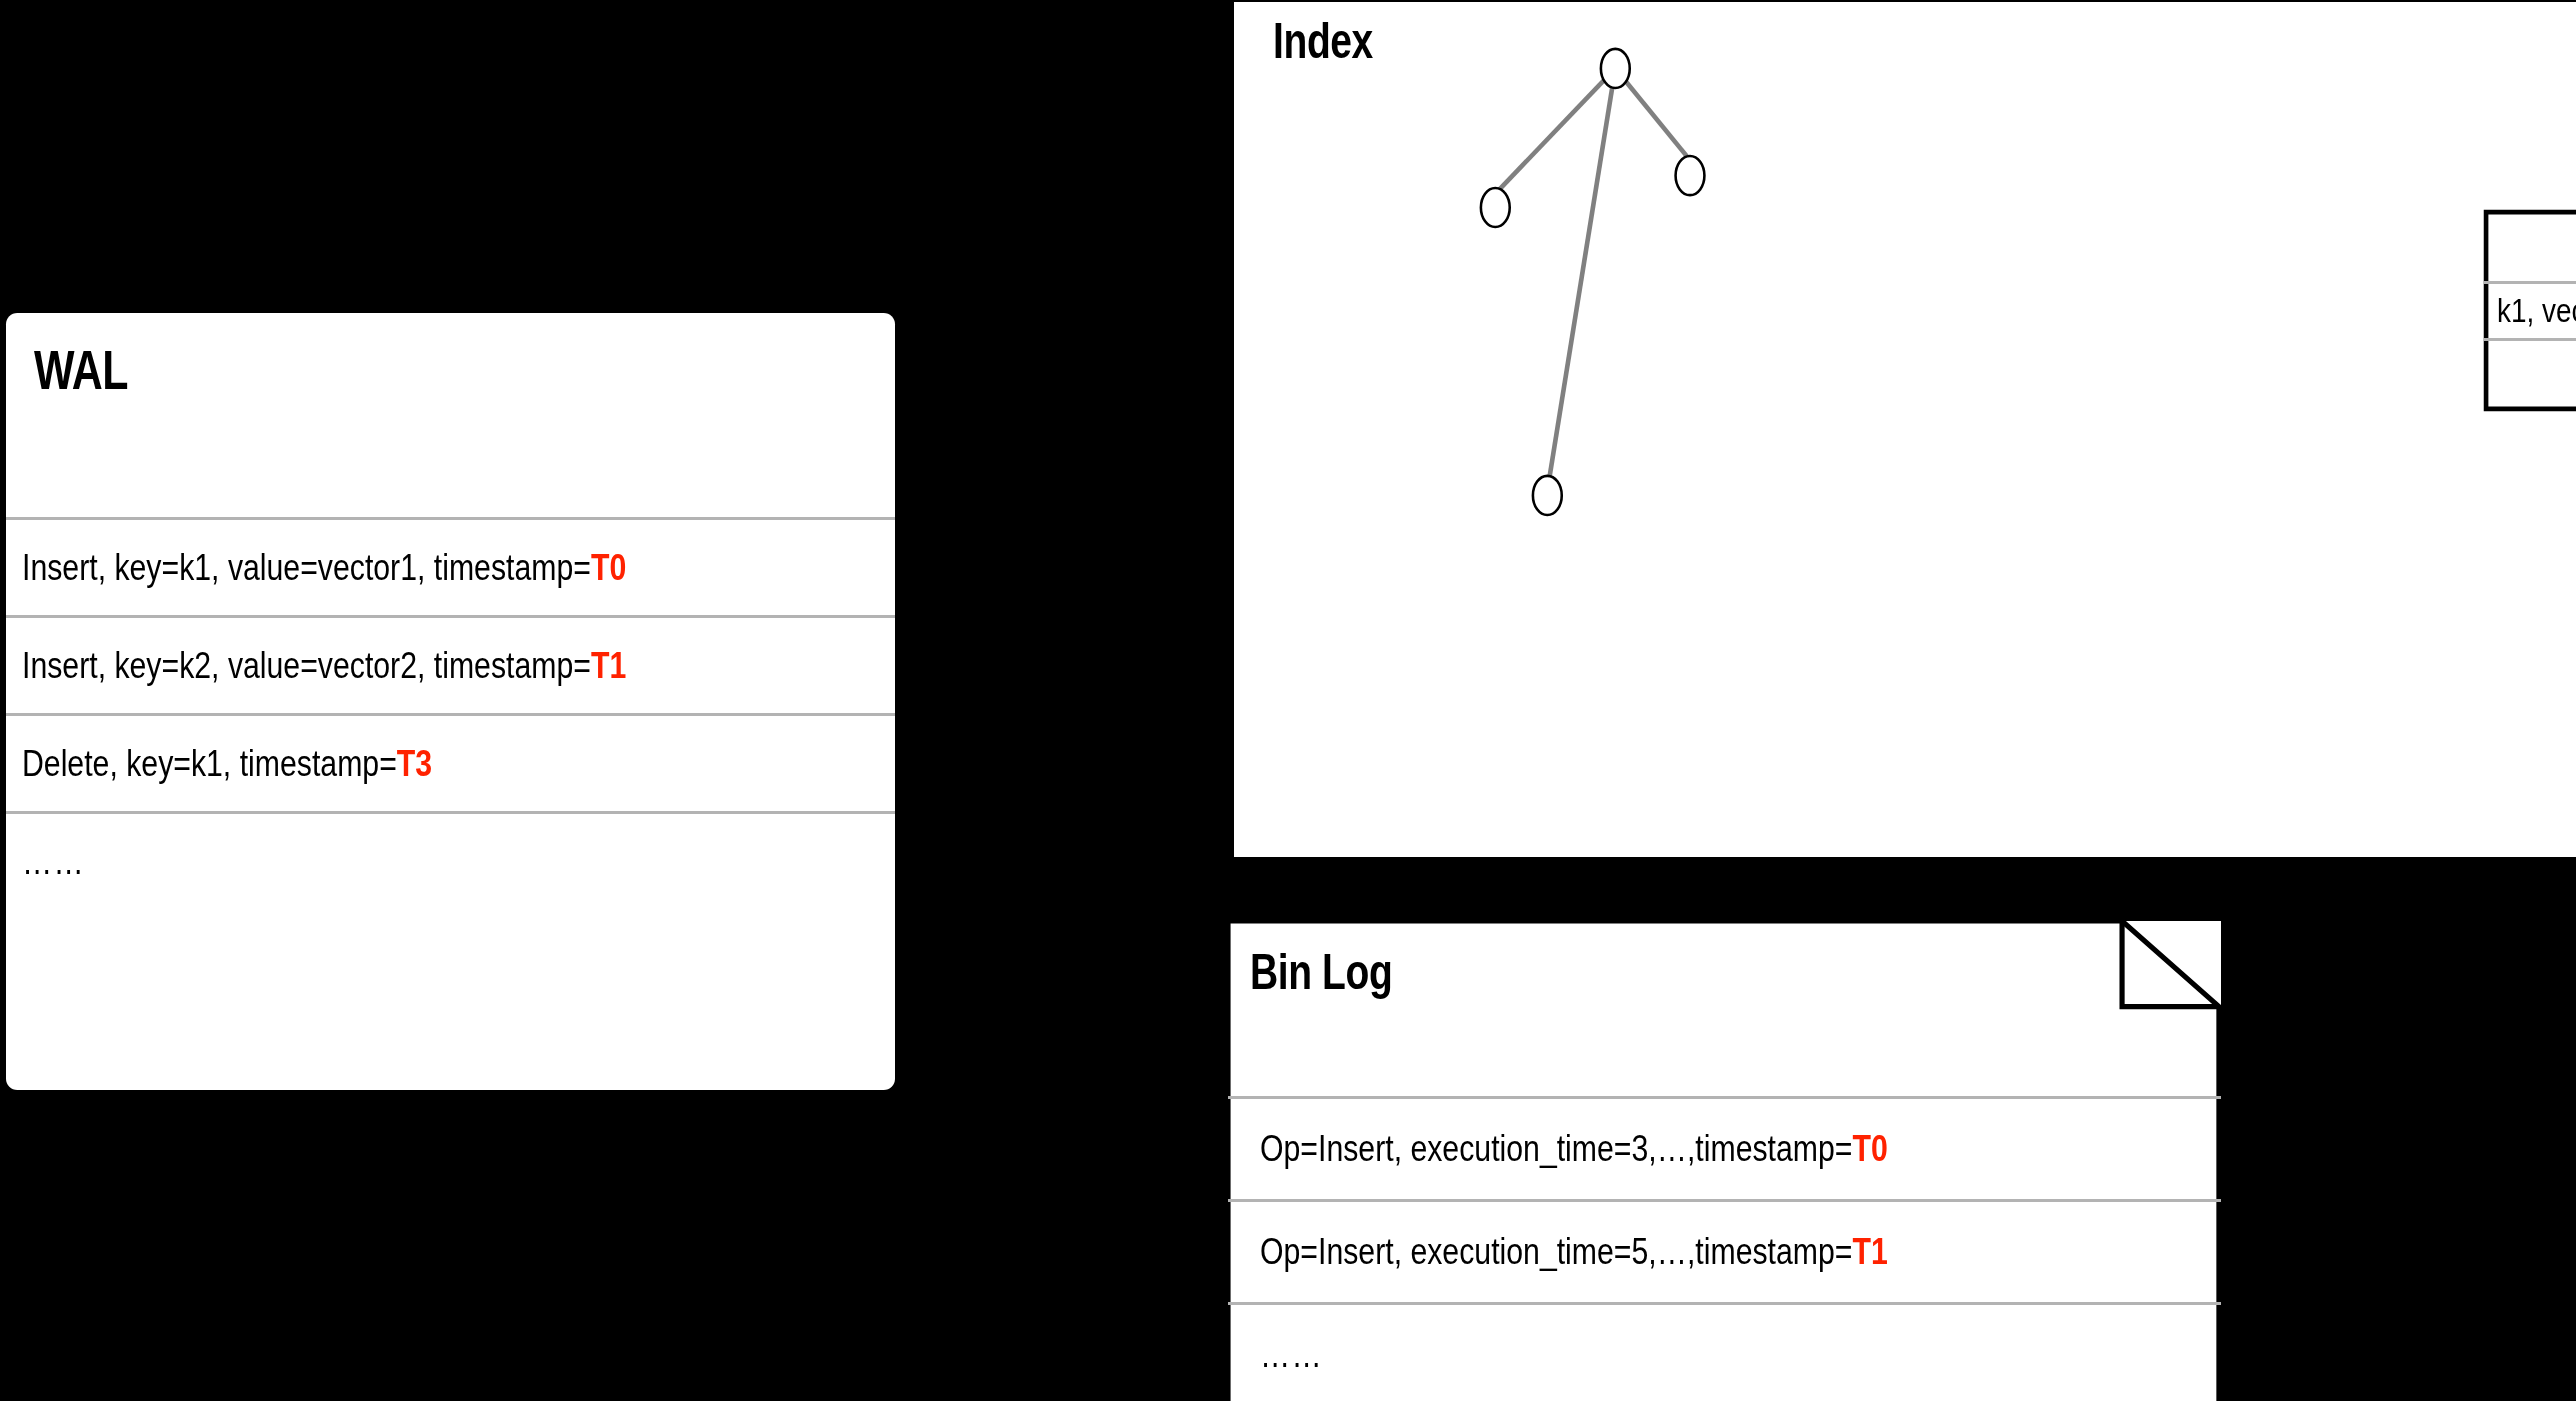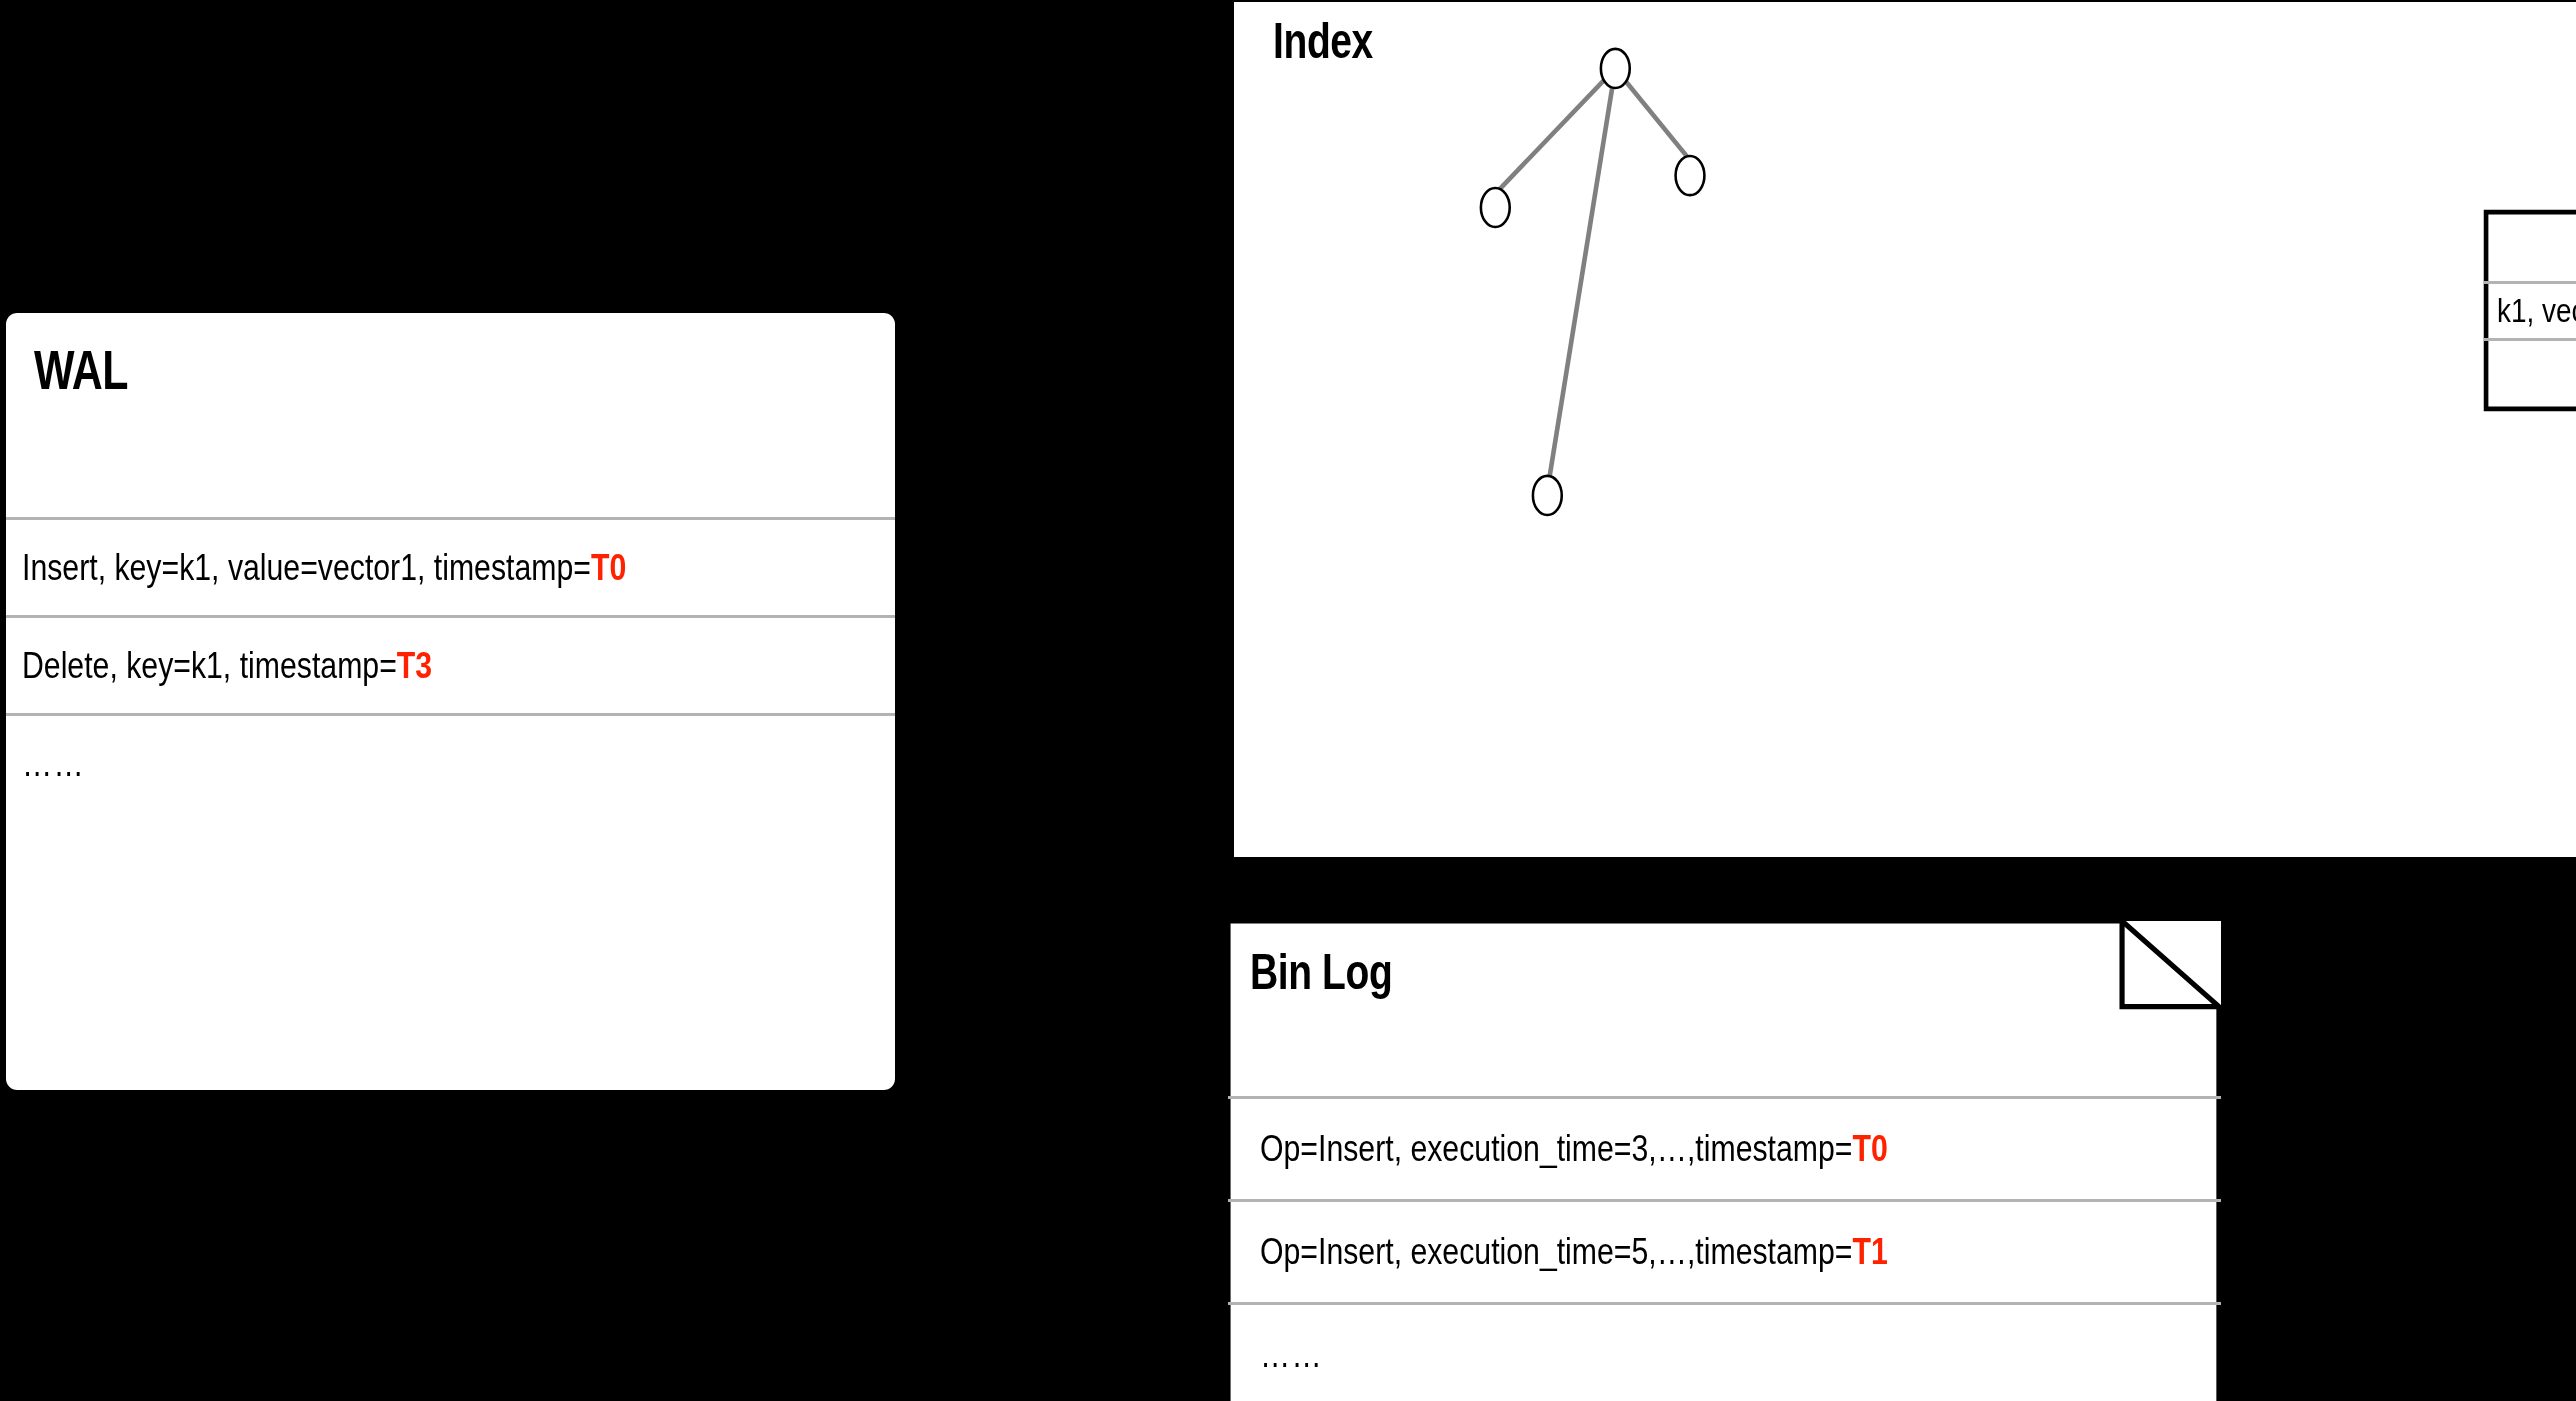--- a/index.html
+++ b/index.html
@@ -53,20 +53,23 @@
 </head>
 <body>
 
 <div id="stage">
 
   <div class="panel" id="wal">
     <div class="panel-title">WAL</div>
     <div class="rows">
       <div class="row">
           <span class="txt"><span>Insert, key=k1, value=vector1, timestamp=</span><span class="ts">T0</span></span>
+        </div>
+      <div class="row">
+          <span class="txt"><span>Insert, key=k2, value=vector2, timestamp=</span><span class="ts">T1</span></span>
         </div>
       <div class="row">
           <span class="txt"><span>Delete, key=k1, timestamp=</span><span class="ts">T3</span></span>
         </div>
       <div class="row">
           <span class="txt ell">……</span>
         </div>
     </div>
   </div>
 

